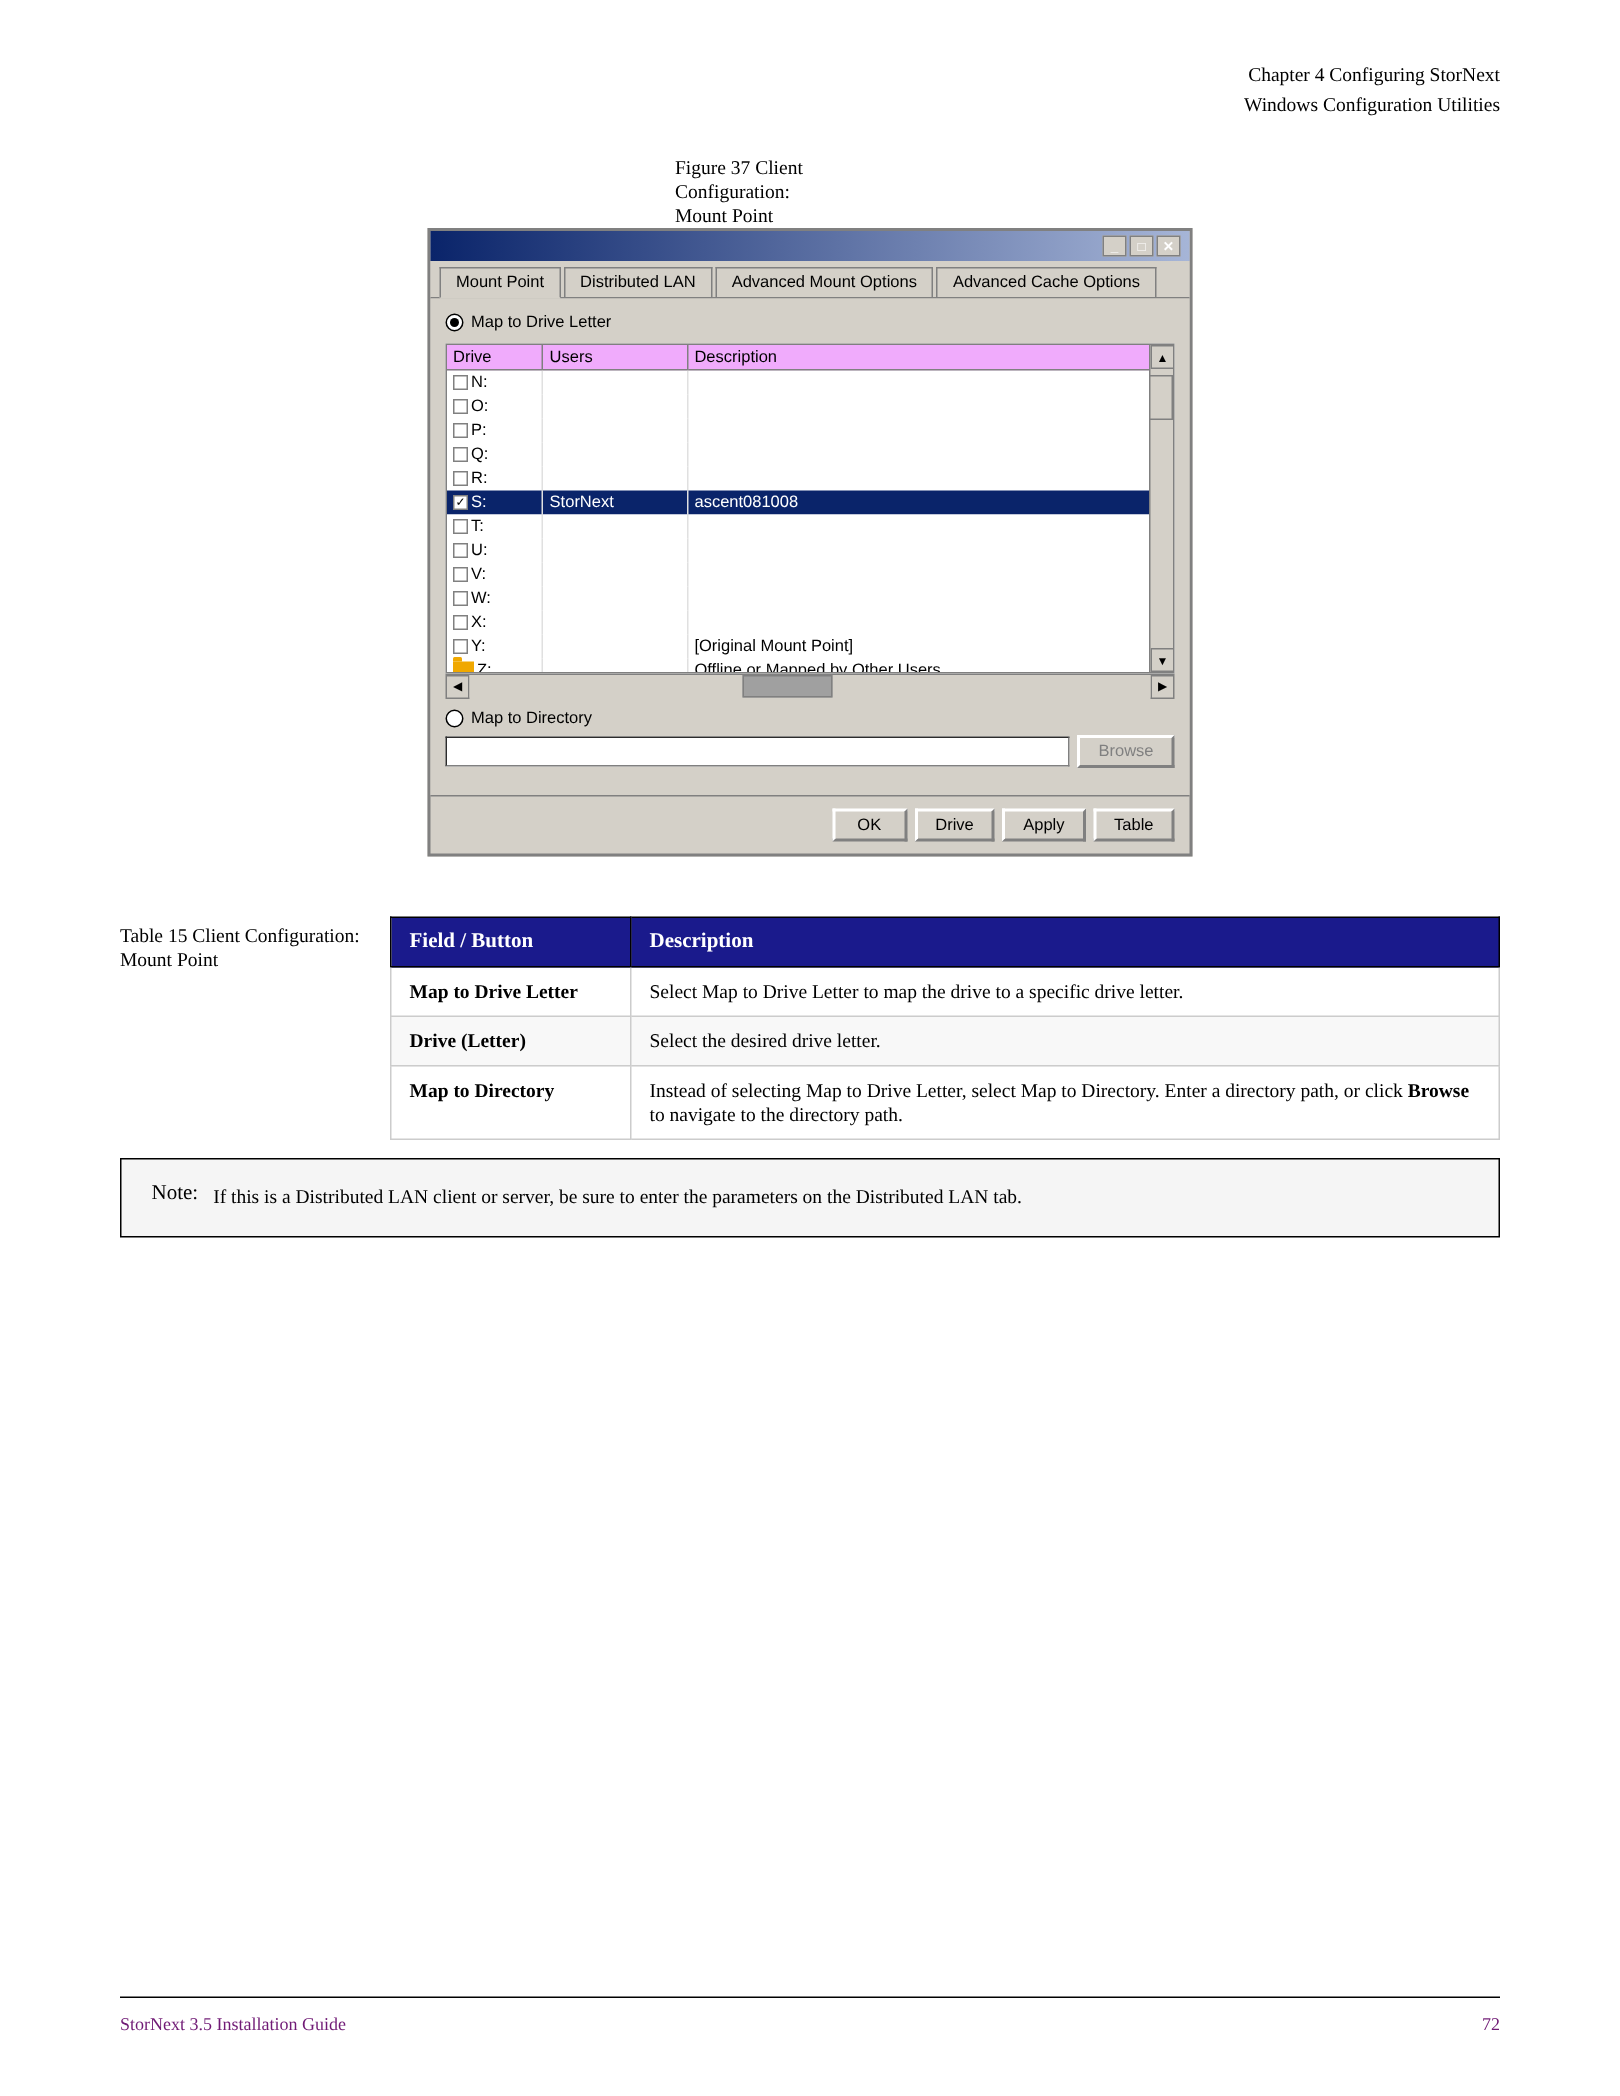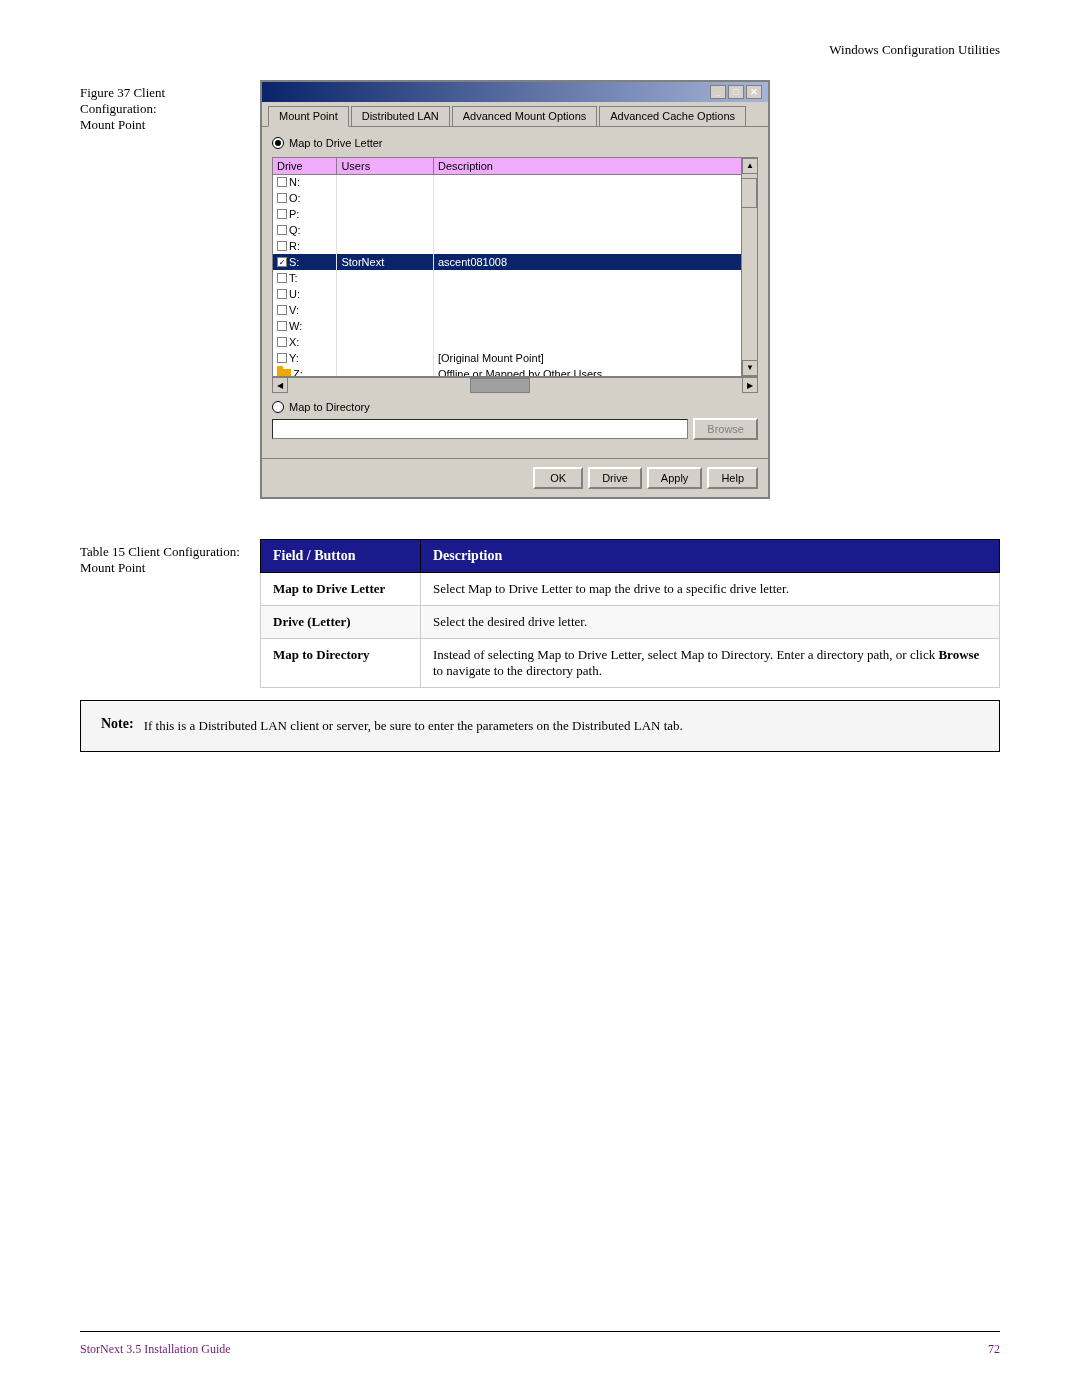--- a/index.html
+++ b/index.html
@@ -30,23 +30,23 @@
     }
 
     
     .main-content {
       padding: 10px 80px 40px 80px;
     }
 
     
     .figure-section {
       display: flex;
-      flex-direction: row;
+      flex-direction: column;
       margin-bottom: 40px;
-      align-items: flex-start;
+      align-items: center;
     }
 
     .figure-caption {
       width: 180px;
       font-size: 13px;
       color: #000;
       padding-right: 20px;
       padding-top: 5px;
       flex-shrink: 0;
     }
@@ -400,21 +400,21 @@
       border: 1px solid #000;
       background: #f5f5f5;
       padding: 15px 20px;
       display: flex;
       gap: 10px;
       align-items: flex-start;
       margin-bottom: 30px;
     }
 
     .note-label {
-      font-weight: bold;
+      font-weight: normal;
       font-size: 14px;
       flex-shrink: 0;
     }
 
     .note-text {
       font-size: 13px;
       line-height: 1.6;
     }
 
     
@@ -441,20 +441,21 @@
       left: 0;
       right: 0;
     }
   </style>
 </head>
 <body>
 
 <div class="page-container">
 
   <div class="page-header">
+    <div>Chapter 4  Configuring StorNext</div>
     <div>Windows Configuration Utilities</div>
   </div>
 
   <div class="main-content">
 
     <div class="figure-section">
       <div class="figure-caption">
         <div>Figure 37  Client Configuration:</div>
         <div>Mount Point</div>
       </div>
@@ -649,21 +650,21 @@
           <div class="dir-input-row">
             <div class="dir-input"></div>
             <button class="dialog-btn disabled">Browse</button>
           </div>
         </div>
 
         <div class="dialog-footer">
           <button class="dialog-btn">OK</button>
           <button class="dialog-btn">Drive</button>
           <button class="dialog-btn">Apply</button>
-          <button class="dialog-btn">Help</button>
+          <button class="dialog-btn">Table</button>
         </div>
       </div>
     </div>
 
     <div class="table-section">
       <div class="table-caption">
         <div>Table 15   Client Configuration:</div>
         <div>Mount Point</div>
       </div>
 

